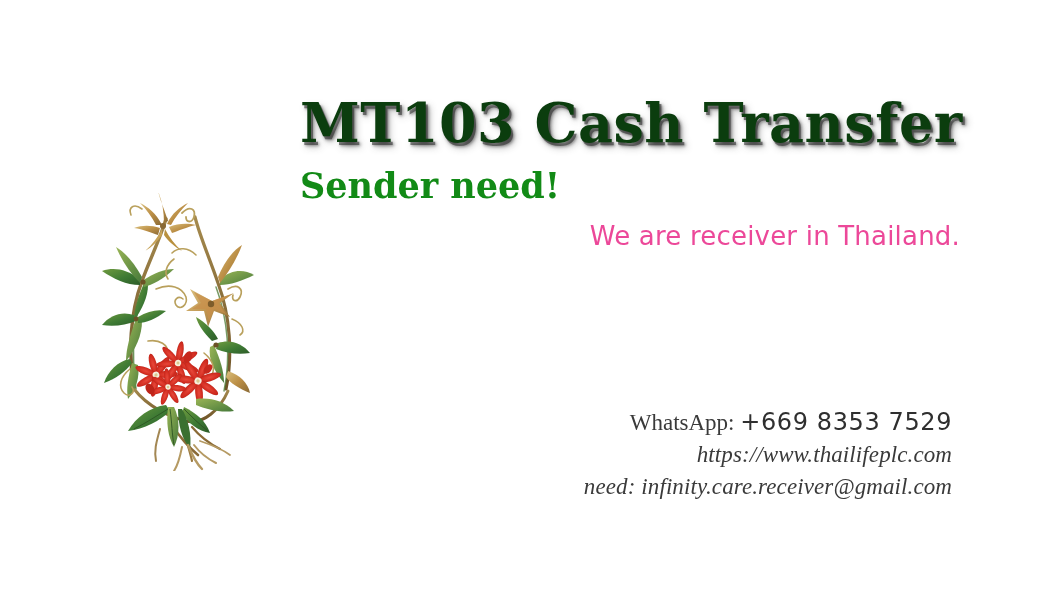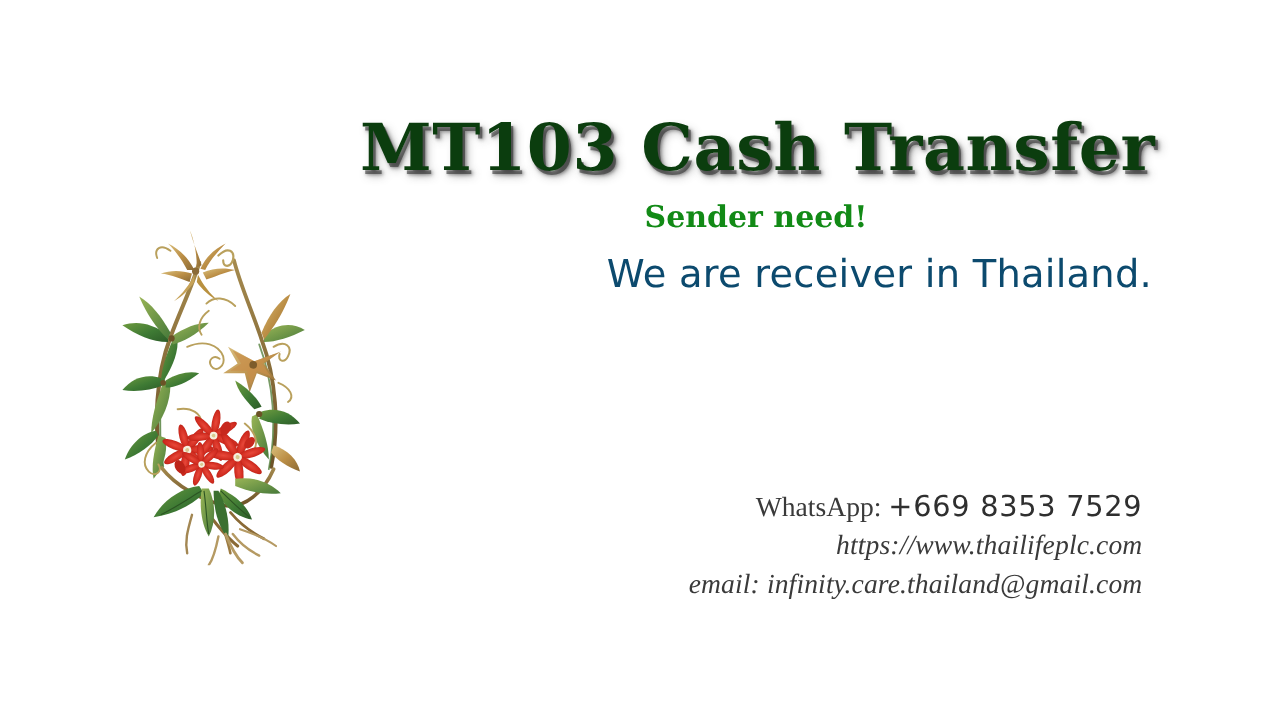--- a/index.html
+++ b/index.html
@@ -55,34 +55,34 @@
     text-shadow:
         2px 3px 0 rgba(40, 40, 40, 0.55),
         3px 4px 3px rgba(30, 30, 30, 0.45),
         4px 5px 7px rgba(60, 60, 60, 0.35);
     white-space: nowrap;
   }
 
   .sub-title {
     font-family: "DejaVu Serif", "Liberation Serif", serif;
     font-weight: bold;
-    font-size: 25px;
+    font-size: 35px;
     line-height: 1.1;
     color: #128a16;
     margin: 16px 0 0 0;
-    text-align: center;
+    text-align: left;
     white-space: nowrap;
   }
 
   .tag-line {
     font-family: "DejaVu Sans", "Liberation Sans", sans-serif;
     font-weight: normal;
-    font-size: 32px;
+    font-size: 26px;
     line-height: 1.1;
-    color: #0c4a6e;
+    color: #ec4899;
     margin: 16px 0 0 0;
     text-align: right;
     letter-spacing: 0.2px;
     white-space: nowrap;
   }
 
   
   .contact-block {
     position: absolute;
     right: 111px;
@@ -314,19 +314,19 @@
       <span class="c-label">WhatsApp:</span>
       <span class="c-value-num">+669 8353 7529</span>
     </div>
 
 
     <div class="contact-line web">
       <span>https://www.thailifeplc.com</span>
     </div>
 
     <div class="contact-line mail">
-      <span class="c-label">email:</span>
-      <span>infinity.care.thailand@gmail.com</span>
+      <span class="c-label">need:</span>
+      <span>infinity.care.receiver@gmail.com</span>
     </div>
 
   </div>
 
 </div>
 
 </body></html>

